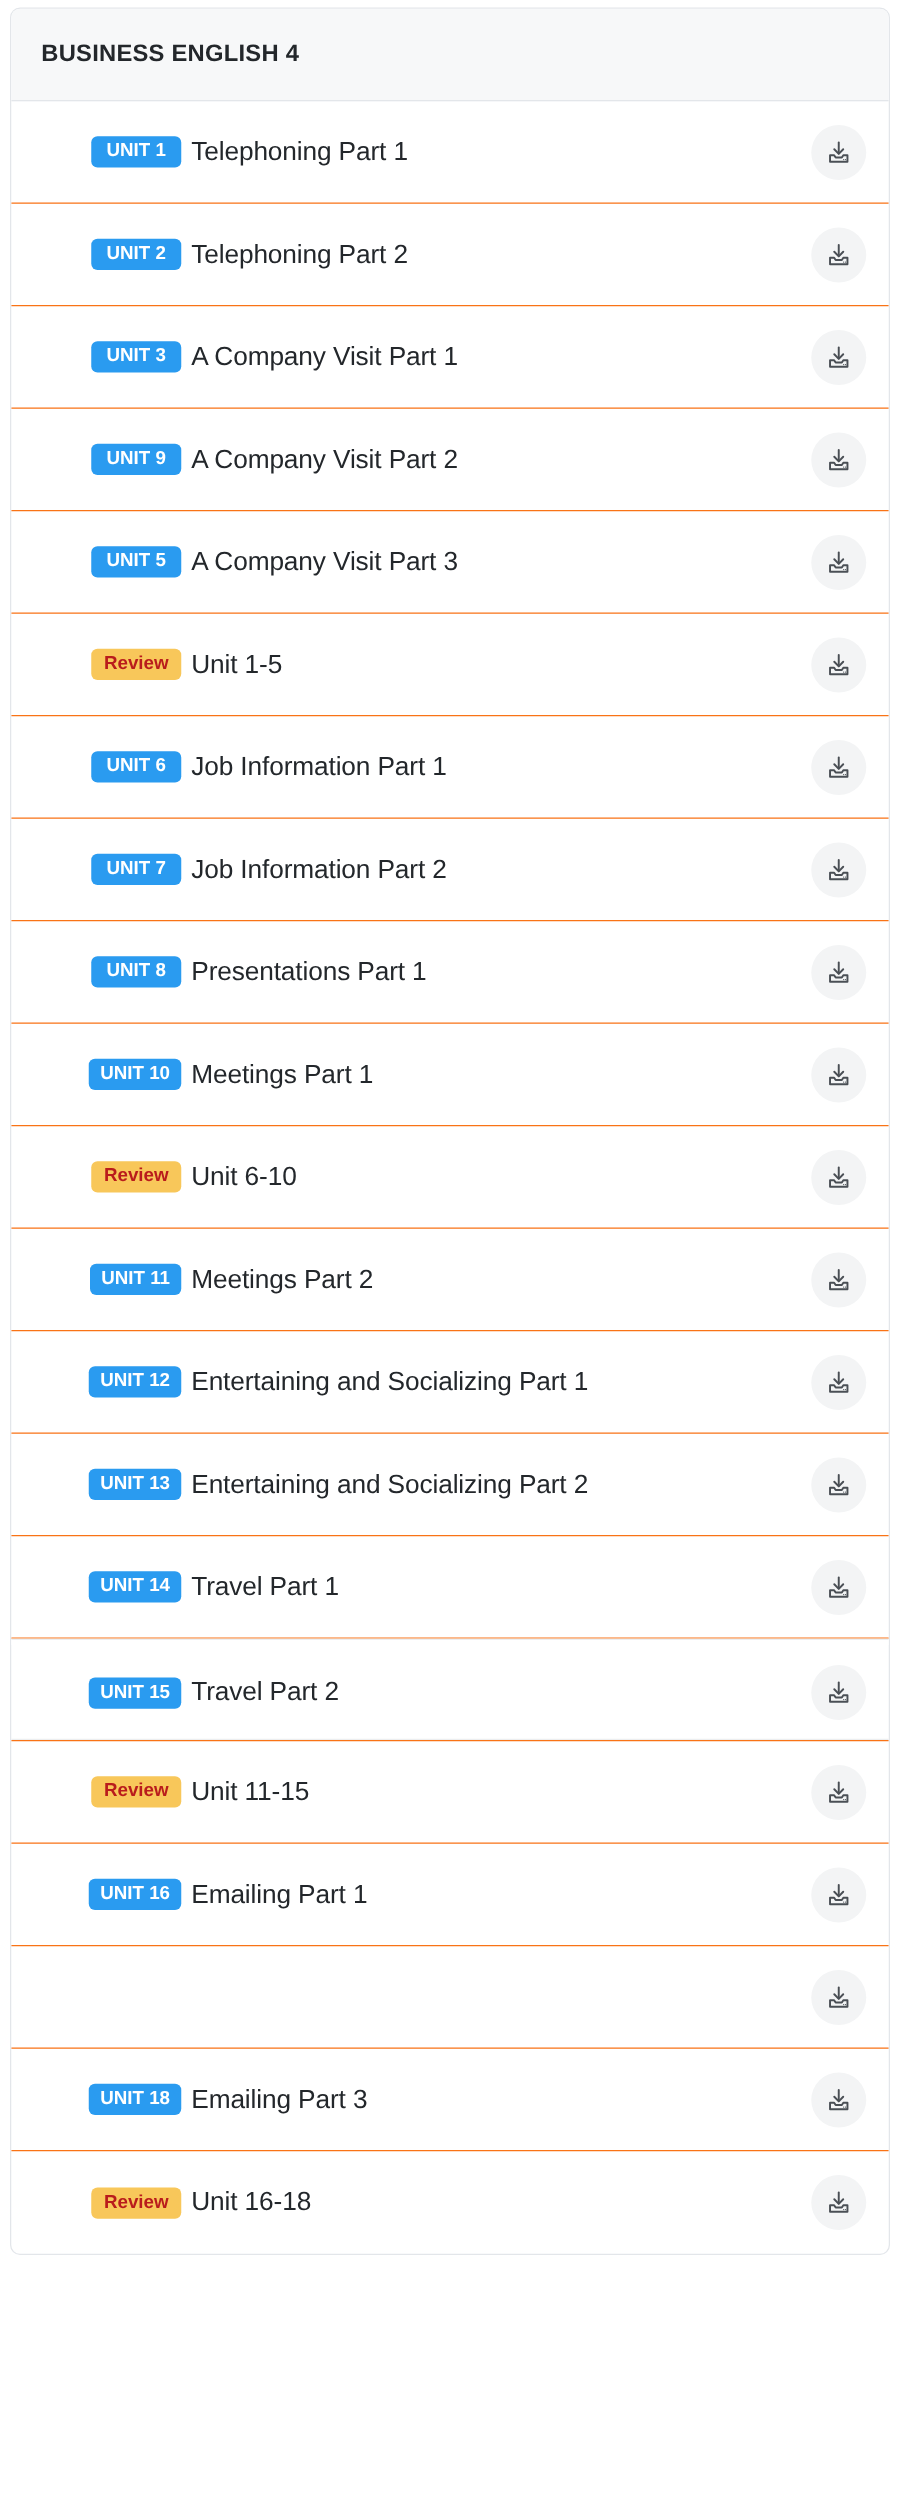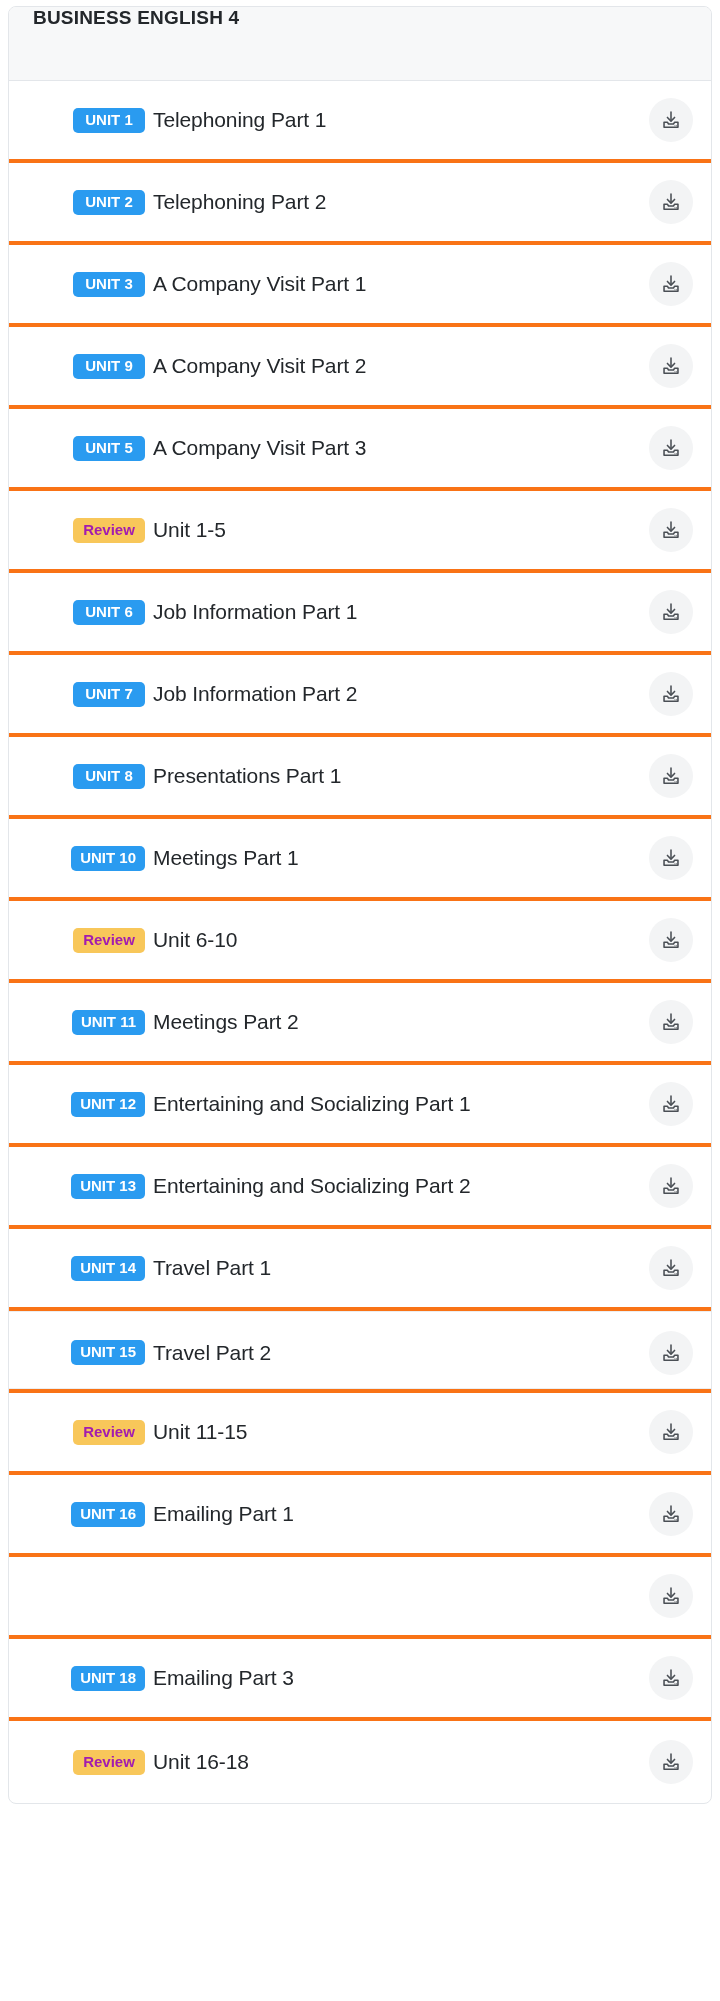--- a/index.html
+++ b/index.html
@@ -27,40 +27,40 @@
     overflow: hidden;
   }
 
   
   .card-header {
     height: 74px;
     box-sizing: border-box;
     background: #f7f8f9;
     border-bottom: 1px solid #e3e6ea;
     display: flex;
-    align-items: flex-start;
+    align-items: center;
     padding: 0 24px;
   }
   .card-header-title {
     font-size: 19px;
     font-weight: bold;
     letter-spacing: 0.2px;
     color: #23272b;
     white-space: nowrap;
   }
 
   
   .unit-list {
     display: block;
   }
   .unit-row {
     position: relative;
     box-sizing: border-box;
     min-height: 82px;
-    border-bottom: 4px solid #f97316;
+    border-bottom: 1px solid #f97316;
     padding: 0 70px 0 16px;
     display: flex;
     align-items: center;
   }
   .unit-row:last-child {
     border-bottom: none;
   }
   .unit-row.section-break {
     border-top: 5px solid #ffffff;
     box-shadow: 0 -1px 0 #eceef0 inset;
@@ -97,21 +97,21 @@
     white-space: nowrap;
     text-align: center;
   }
   .badge.unit {
     background: #2a9bf0;
     color: #ffffff;
     min-width: 72px;
   }
   .badge.review {
     background: #f8c75a;
-    color: #a21caf;
+    color: #b91c1c;
     min-width: 72px;
     text-align: center;
   }
 
   .unit-title {
     display: inline;
     vertical-align: middle;
     font-size: 21px;
     font-weight: normal;
     color: #23272b;

